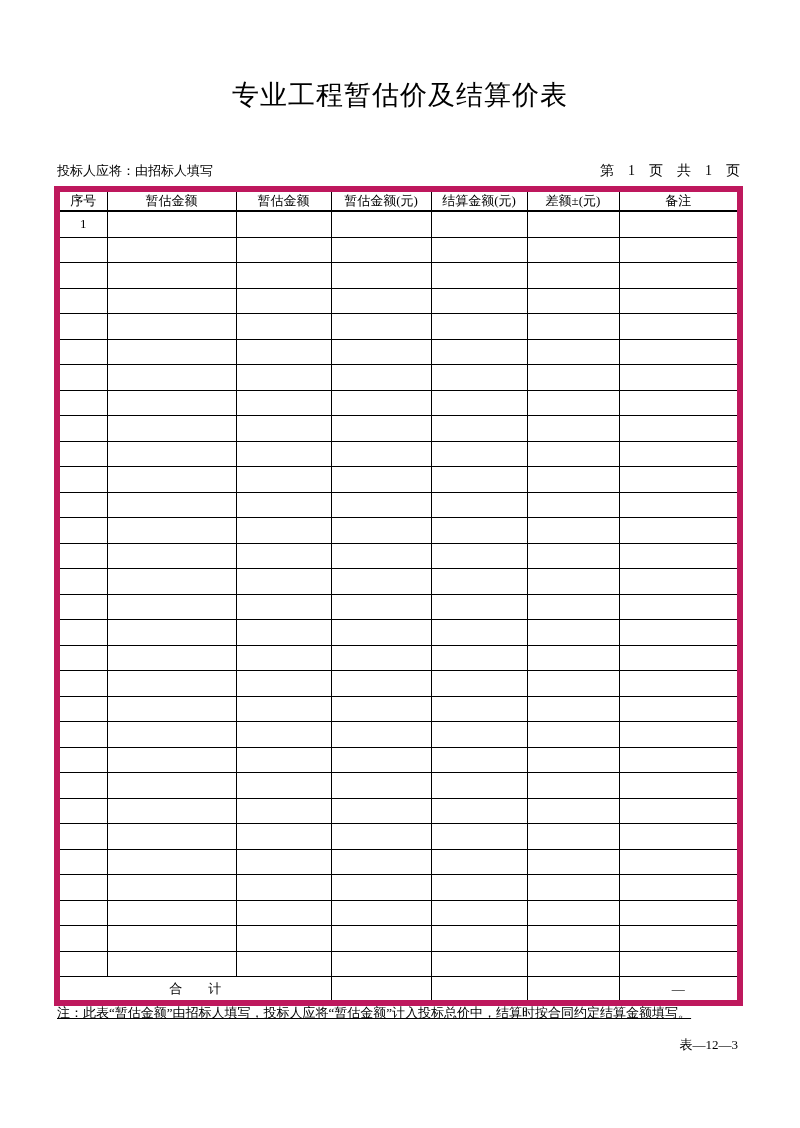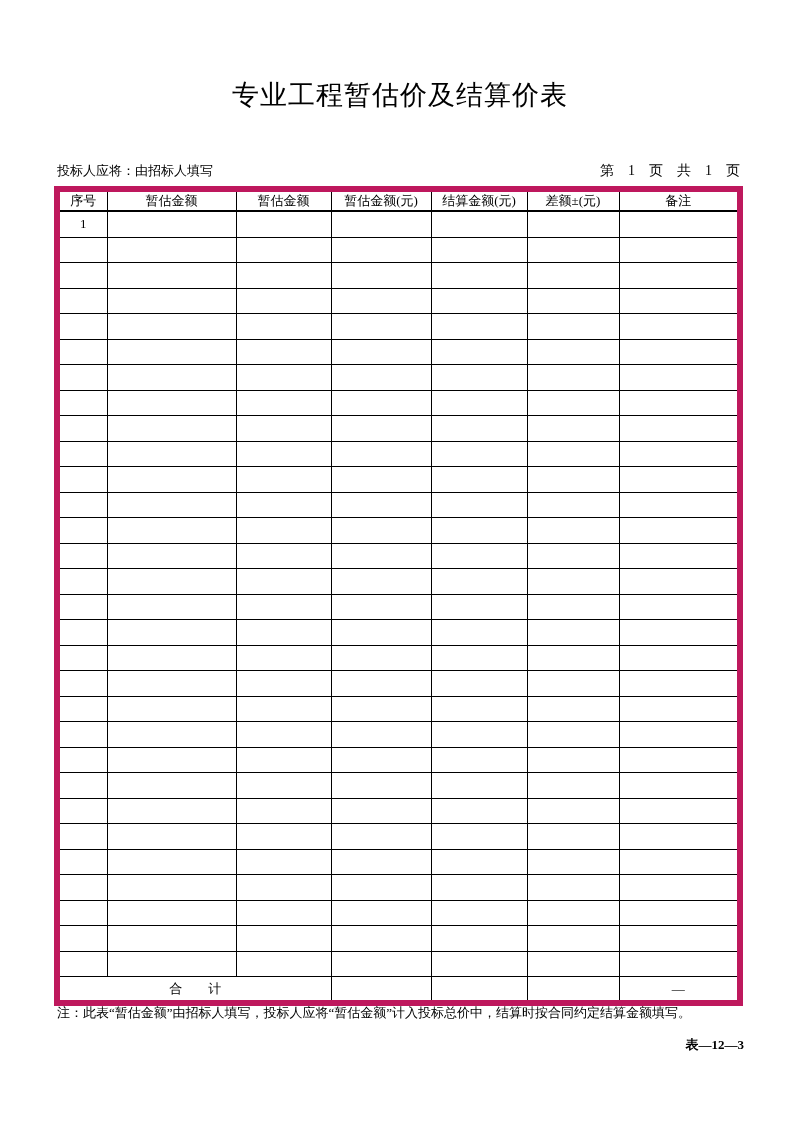--- a/index.html
+++ b/index.html
@@ -82,28 +82,28 @@
   .form-table tr.total-row td {
     height: 23px;
   }
   .note {
     position: absolute;
     left: 57px;
     top: 1005px;
     width: 690px;
     font-size: 13px;
     line-height: 16px;
+    text-decoration: underline;
   }
   .form-code {
     position: absolute;
-    right: 56px;
+    right: 62px;
     top: 1037px;
     font-size: 13px;
     line-height: 15px;
-    font-weight: bold;
   }
 </style>
 </head>
 <body>
 
 <div class="page">
 
   <h1 class="doc-title">专业工程暂估价及结算价表</h1>
 
   <div class="meta-project"><span>投标人应将：</span><span>由招标人填写</span></div>

